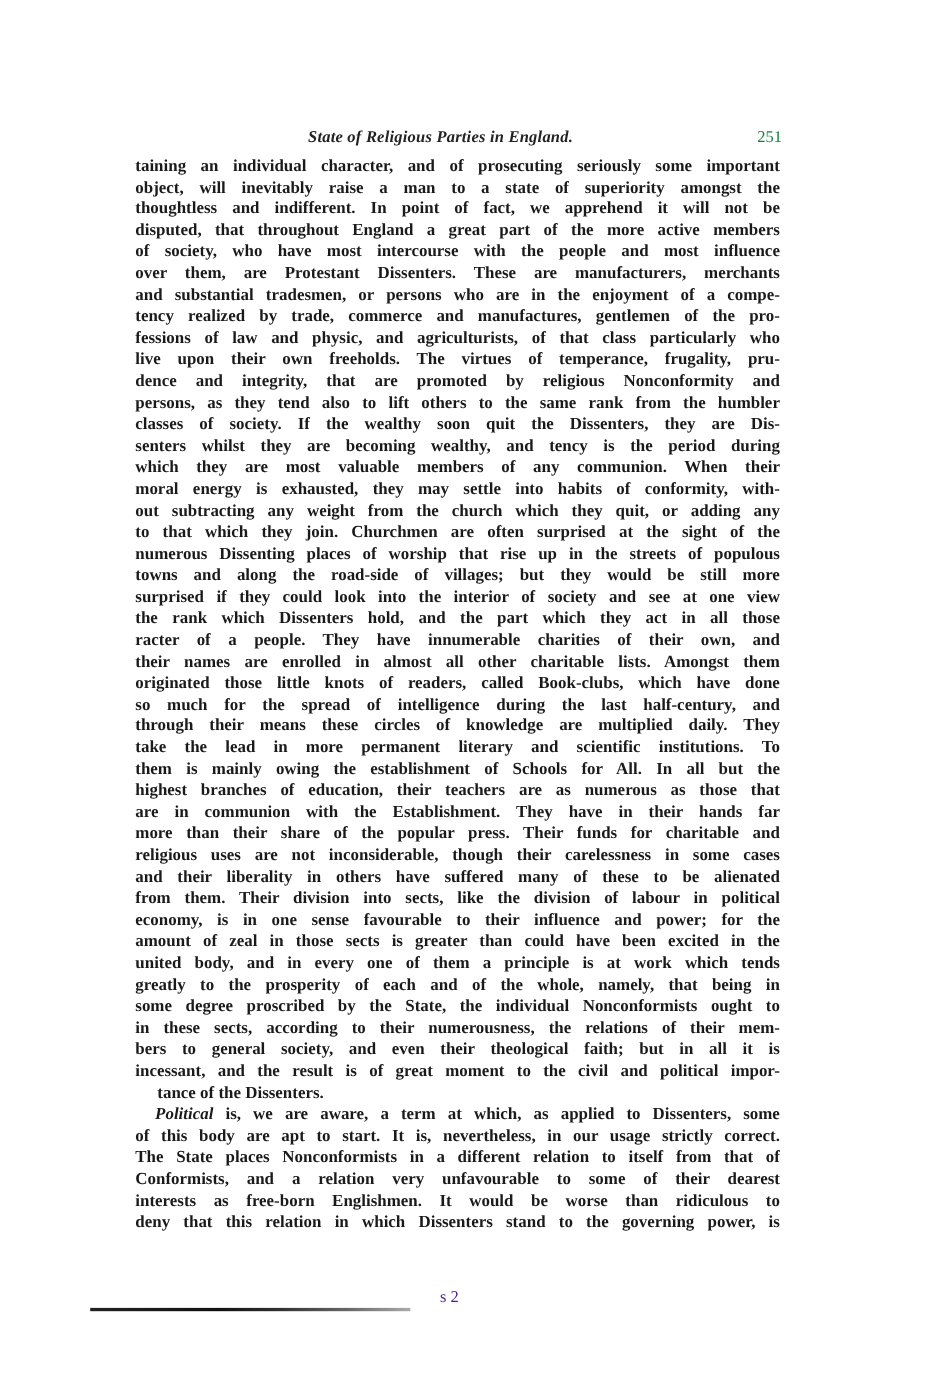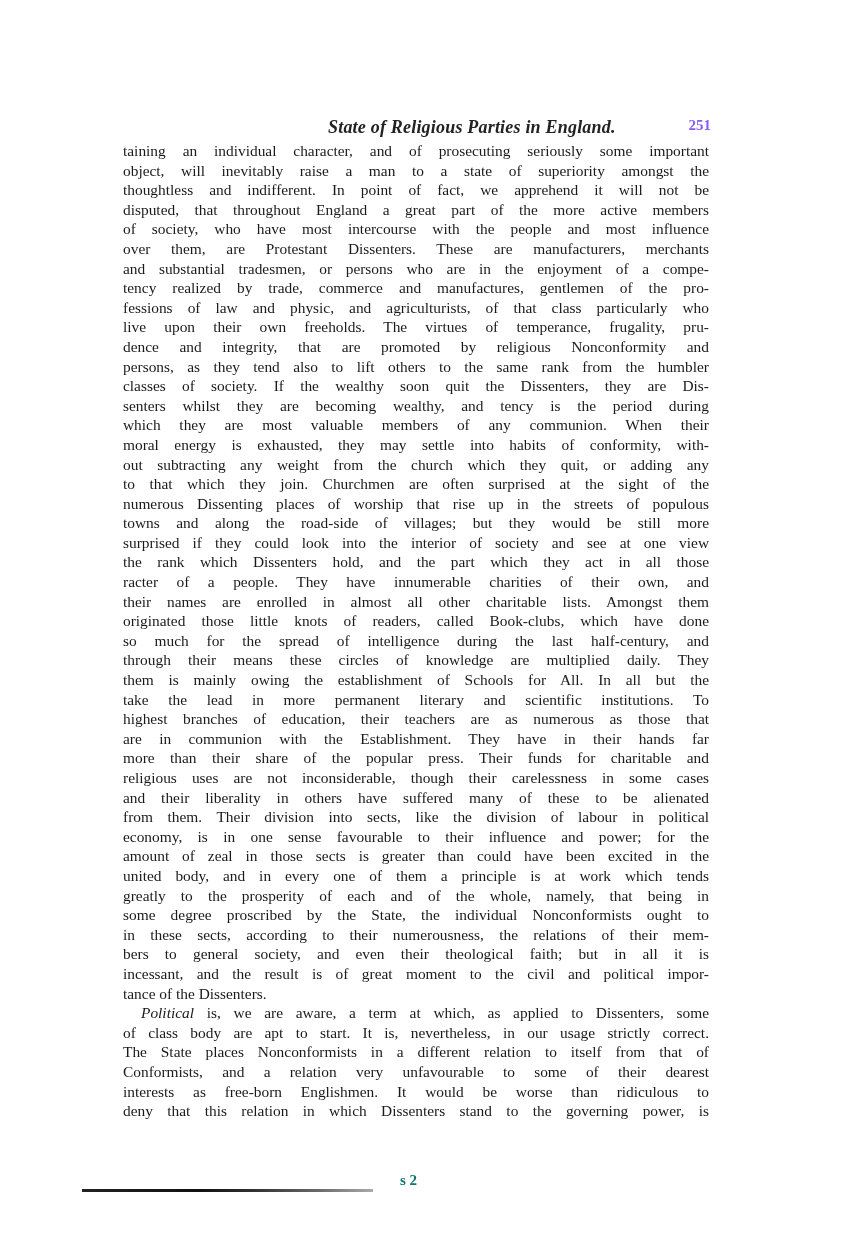--- a/index.html
+++ b/index.html
@@ -27,63 +27,64 @@
       left: 123px;
       width: 586px;
       height: 22px;
     }
     .running-title {
       position: absolute;
       left: 157px;
       top: 0;
       font-style: italic;
       font-weight: bold;
-      font-size: 18px;
+      font-size: 15px;
       letter-spacing: 0.2px;
       color: #222;
-      margin-left: 48px;
     }
     .page-number {
       position: absolute;
       right: -2px;
       top: 0;
-      font-weight: bold;
+      font-weight: normal;
       font-size: 15px;
-      color: #8b5cf6;
+      color: #15803d;
     }
     .body-text {
       position: absolute;
       left: 123px;
       top: 141px;
       width: 586px;
+      font-weight: bold;
     }
     .line {
       display: block;
       height: 19.6px;
       line-height: 19.6px;
       font-size: 15.4px;
       text-align: justify;
       text-align-last: justify;
       white-space: nowrap;
       overflow: visible;
     }
     .line.last {
       text-align-last: left;
+      margin-left: 20px;
     }
     .line.indent {
       padding-left: 18px;
     }
     .it { font-style: italic; }
     .signature {
       position: absolute;
       top: 1172px;
       left: 400px;
       font-size: 15px;
-      font-weight: bold;
-      color: #0f766e;
+      font-weight: normal;
+      color: #4c1d95;
     }
     .footer-rule {
       position: absolute;
       top: 1189px;
       left: 82px;
       width: 291px;
       height: 3px;
       background: linear-gradient(to right, #222 0%, #111 40%, #333 60%, #666 80%, #aaa 100%);
     }
   </style>
@@ -120,42 +121,42 @@
       <span class="line">to that which they join.  Churchmen are often surprised at the sight of the</span>
       <span class="line">numerous Dissenting places of worship that rise up in the streets of populous</span>
       <span class="line">towns and along the road-side of villages; but they would be still more</span>
       <span class="line">surprised if they could look into the interior of society and see at one view</span>
       <span class="line">the rank which Dissenters hold, and the part which they act in all those</span>
       <span class="line">racter of a people.  They have innumerable charities of their own, and</span>
       <span class="line">their names are enrolled in almost all other charitable lists.  Amongst them</span>
       <span class="line">originated those little knots of readers, called Book-clubs, which have done</span>
       <span class="line">so much for the spread of intelligence during the last half-century, and</span>
       <span class="line">through their means these circles of knowledge are multiplied daily.  They</span>
+      <span class="line">take the lead in more permanent literary and scientific institutions.  To</span>
       <span class="line">them is mainly owing the establishment of Schools for All.  In all but the</span>
-      <span class="line">take the lead in more permanent literary and scientific institutions.  To</span>
       <span class="line">highest branches of education, their teachers are as numerous as those that</span>
       <span class="line">are in communion with the Establishment.  They have in their hands far</span>
       <span class="line">more than their share of the popular press.  Their funds for charitable and</span>
       <span class="line">religious uses are not inconsiderable, though their carelessness in some cases</span>
       <span class="line">and their liberality in others have suffered many of these to be alienated</span>
       <span class="line">from them.  Their division into sects, like the division of labour in political</span>
       <span class="line">economy, is in one sense favourable to their influence and power; for the</span>
       <span class="line">amount of zeal in those sects is greater than could have been excited in the</span>
       <span class="line">united body, and in every one of them a principle is at work which tends</span>
       <span class="line">greatly to the prosperity of each and of the whole, namely, that being in</span>
       <span class="line">some degree proscribed by the State, the individual Nonconformists ought to</span>
       <span class="line">in these sects, according to their numerousness, the relations of their mem-</span>
       <span class="line">bers to general society, and even their theological faith; but in all it is</span>
       <span class="line">incessant, and the result is of great moment to the civil and political impor-</span>
       <span class="line last">tance of the Dissenters.</span>
     </div>
 
     <div>
       <span class="line indent"><span class="it">Political</span><span> is, we are aware, a term at which, as applied to Dissenters, some</span></span>
-      <span class="line">of class body are apt to start.  It is, nevertheless, in our usage strictly correct.</span>
+      <span class="line">of this body are apt to start.  It is, nevertheless, in our usage strictly correct.</span>
       <span class="line">The State places Nonconformists in a different relation to itself from that of</span>
       <span class="line">Conformists, and a relation very unfavourable to some of their dearest</span>
       <span class="line">interests as free-born Englishmen.  It would be worse than ridiculous to</span>
       <span class="line">deny that this relation in which Dissenters stand to the governing power, is</span>
     </div>
   </div>
 
   <span class="signature">s 2</span>
   <div class="footer-rule"></div>
 

